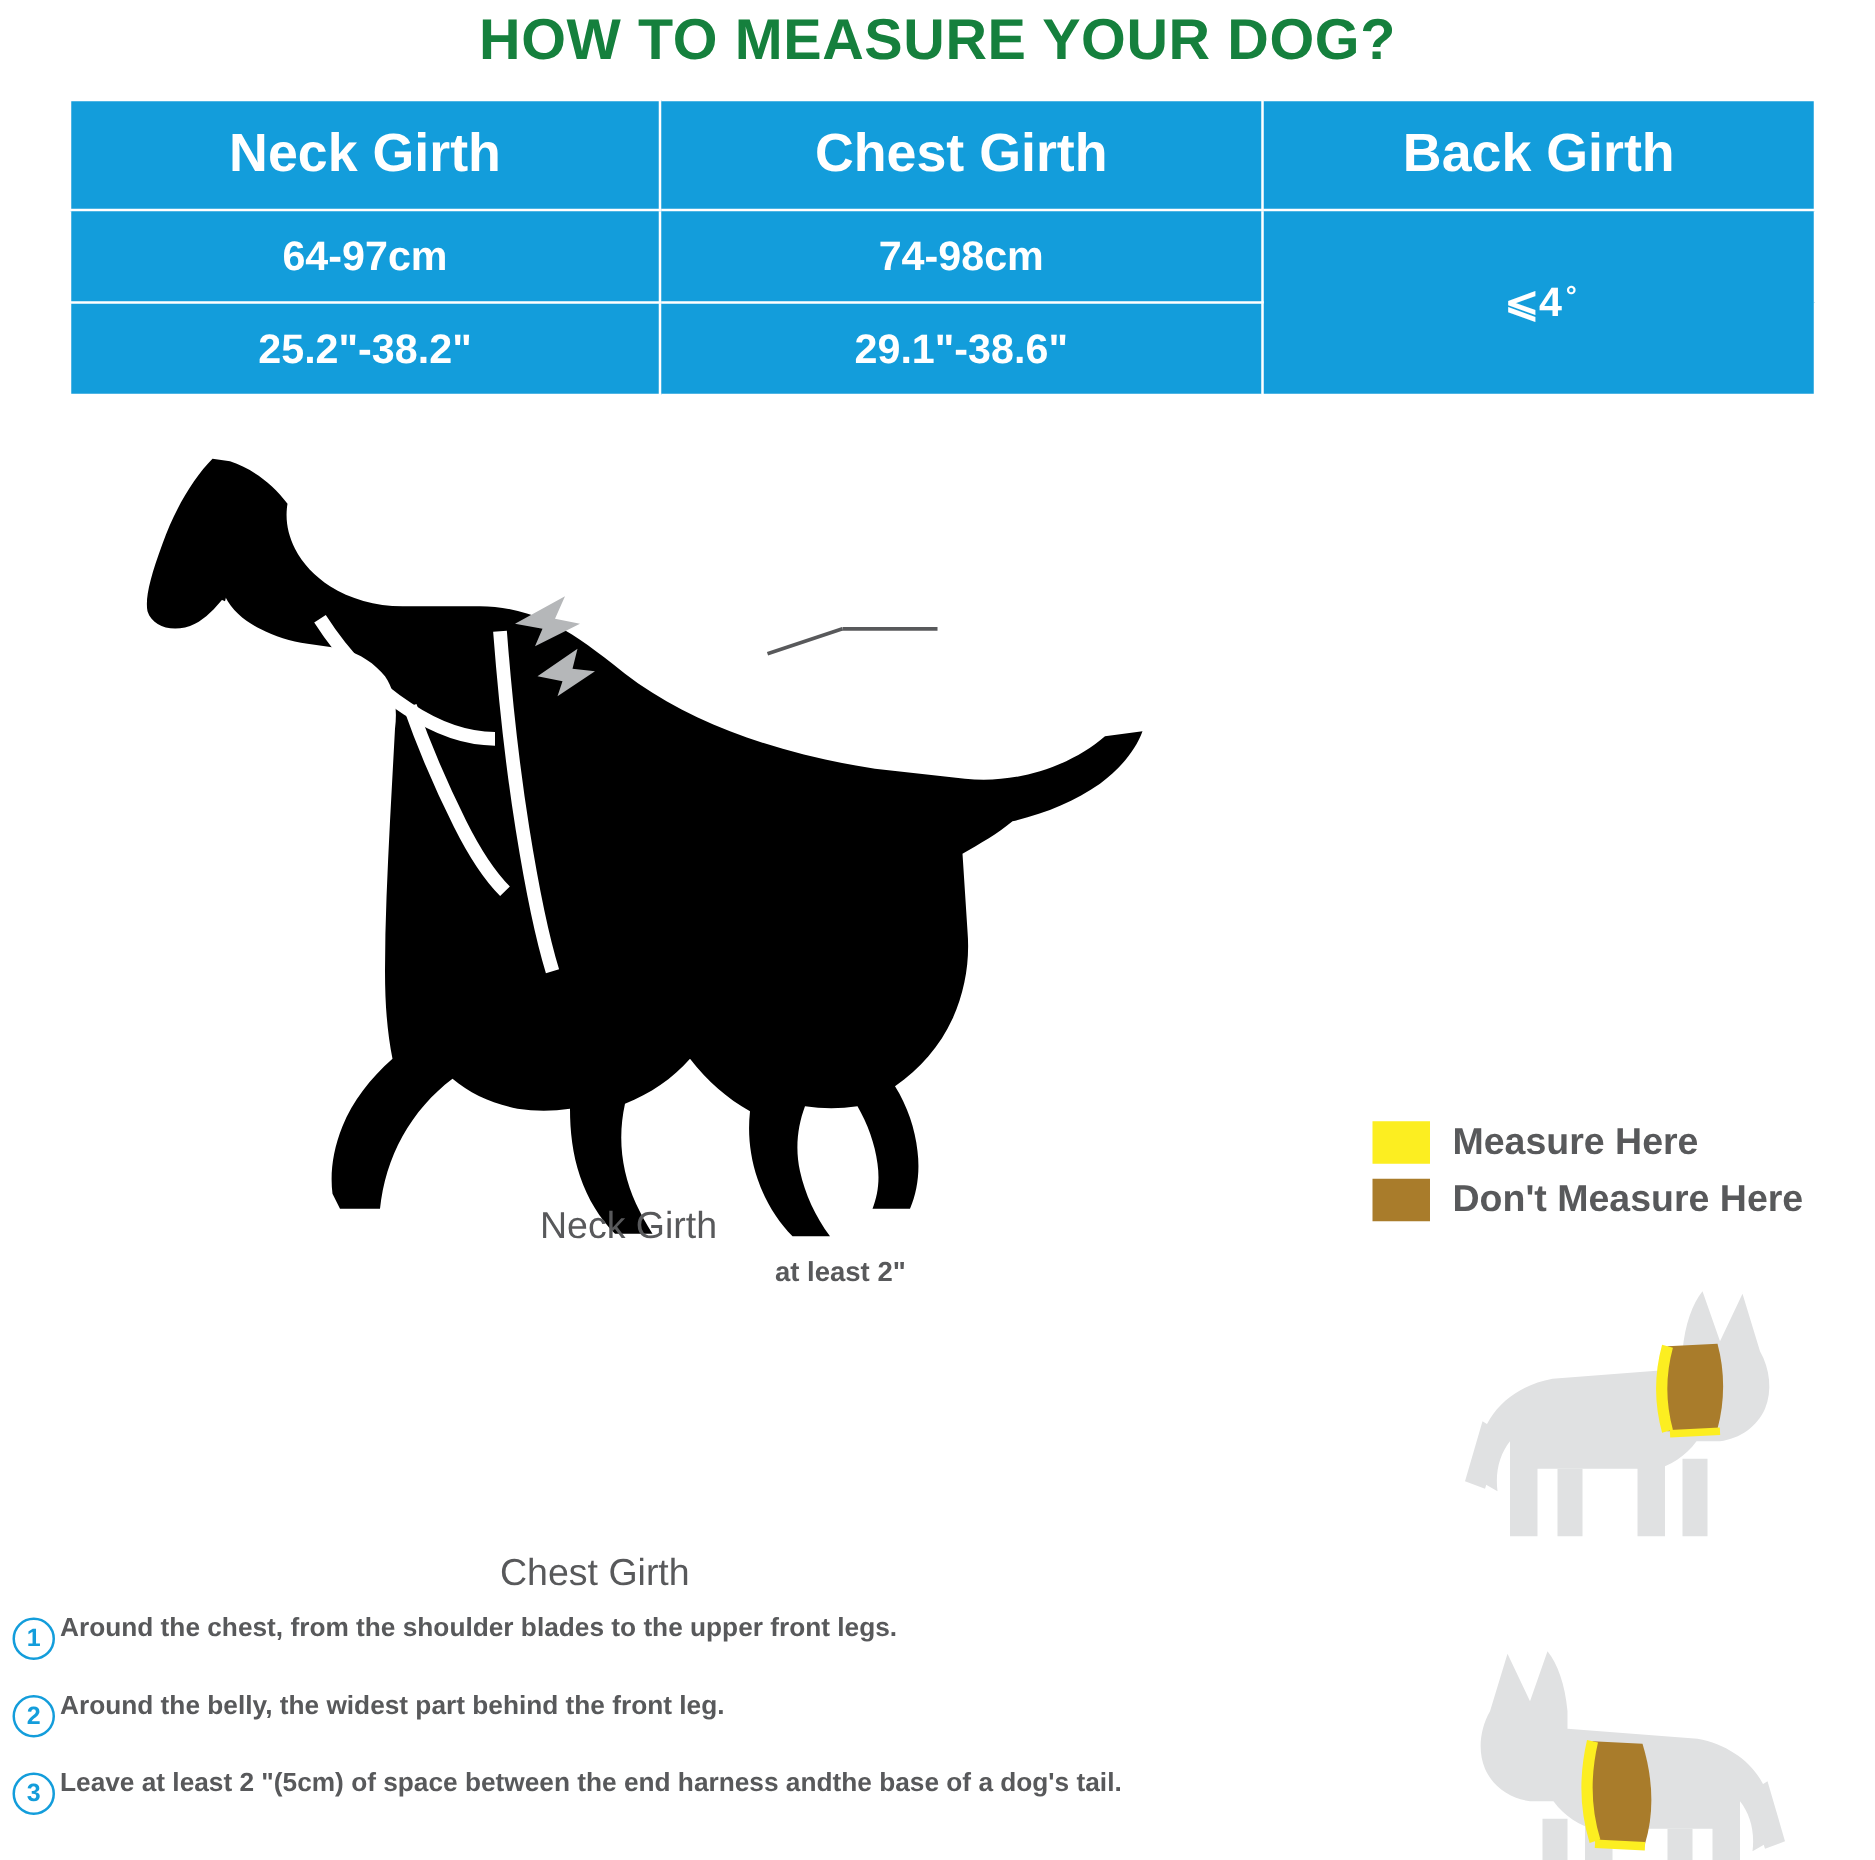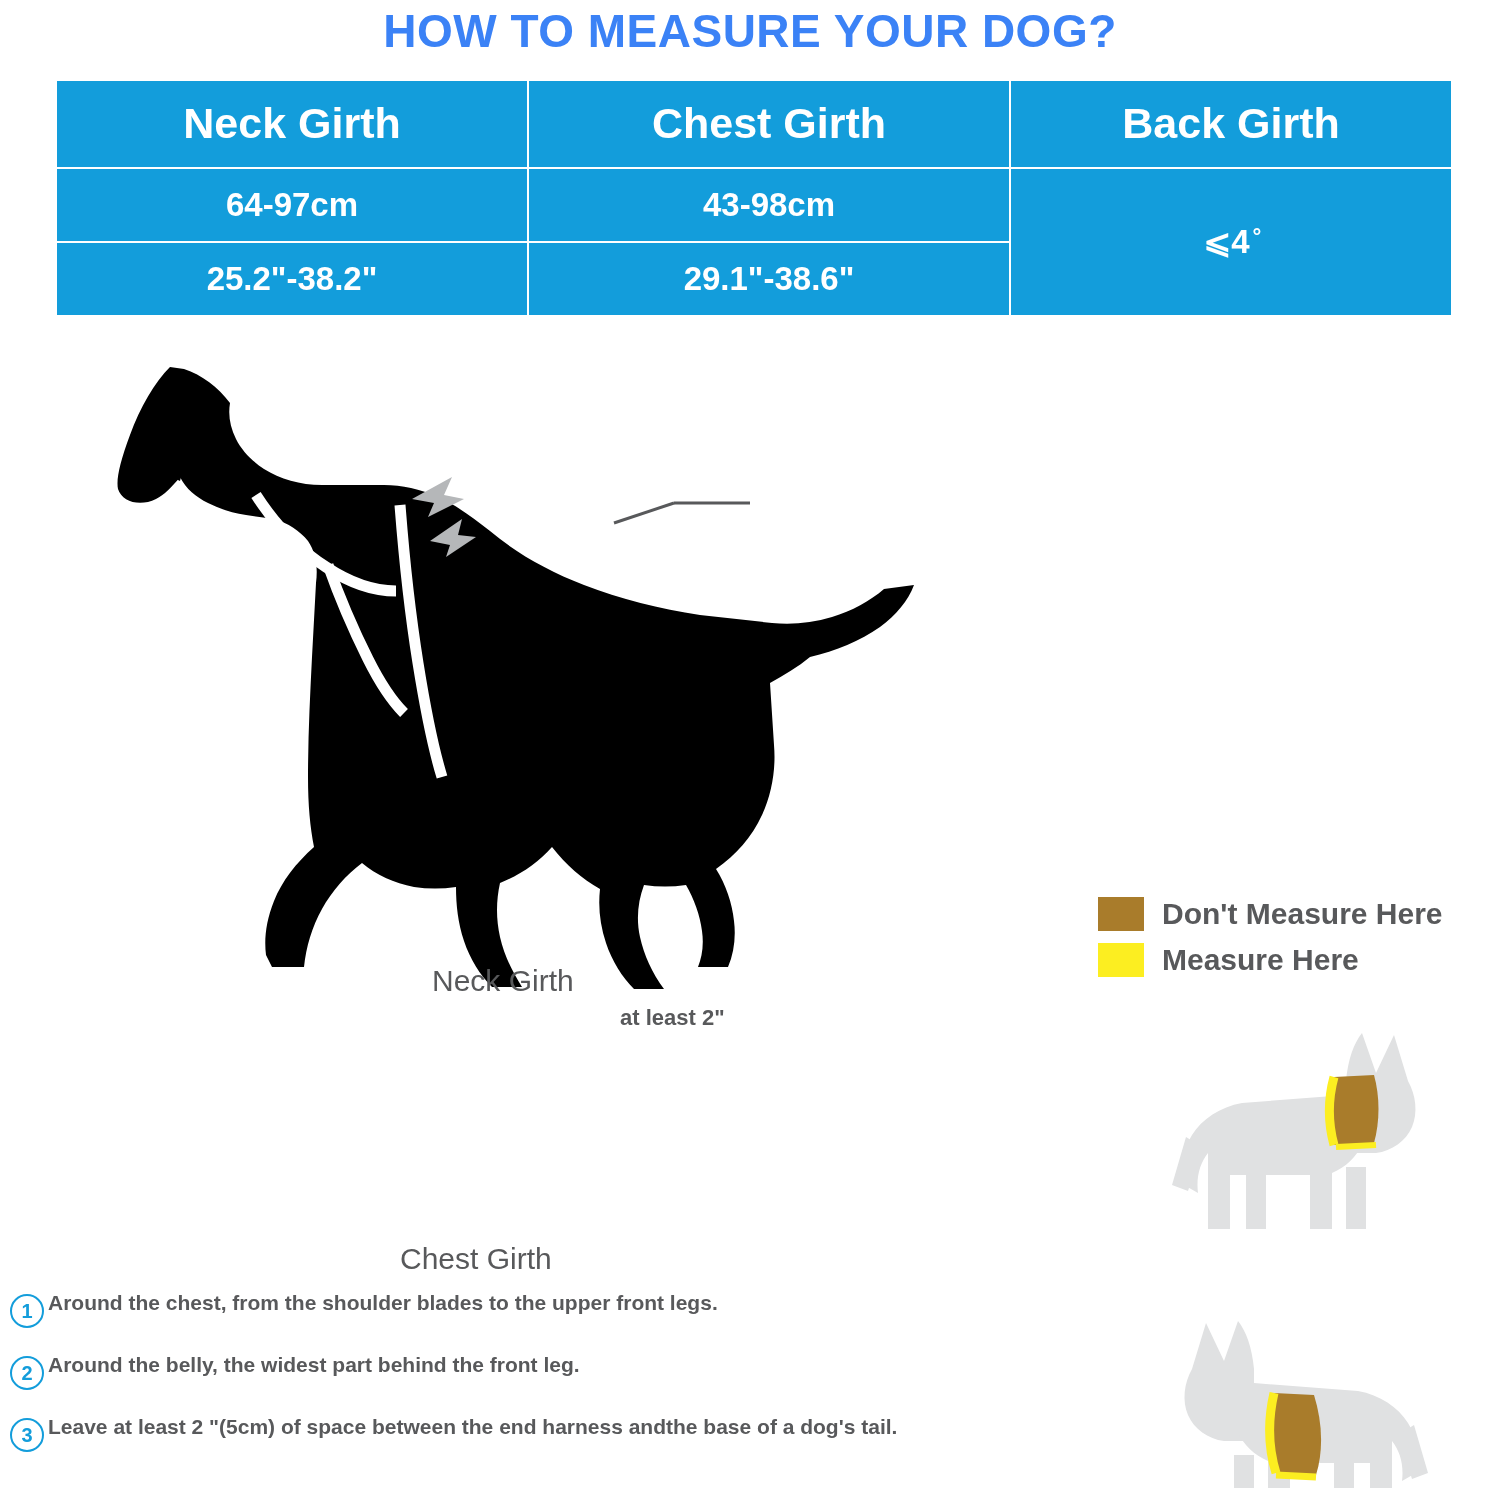--- a/index.html
+++ b/index.html
@@ -14,21 +14,21 @@
     color: #58595b;
     position: relative;
     overflow: hidden;
   }
 
   
   .title {
     text-align: center;
     font-size: 46px;
     font-weight: bold;
-    color: #3b82f6;
+    color: #15803d;
     letter-spacing: 0.5px;
     padding-top: 6px;
     line-height: 1.1;
   }
 
   
   .table-wrap {
     margin: 22px 55px 0 55px;
   }
   table.size-table {
@@ -184,21 +184,21 @@
 <div class="table-wrap">
   <table class="size-table">
     <tbody>
         <tr>
       <th class="col1">Neck Girth</th>
       <th class="col2">Chest Girth</th>
       <th class="col3">Back Girth</th>
     </tr>
     <tr>
       <td class="col1">64-97cm</td>
-      <td class="col2">43-98cm</td>
+      <td class="col2">74-98cm</td>
       <td class="col3 back-cell" rowspan="2">
         <span>⩽4</span><span class="deg">°</span>
       </td>
     </tr>
     <tr>
       <td class="col1">25.2"-38.2"</td>
       <td class="col2">29.1"-38.6"</td>
     </tr>
   </tbody>
     </table>
@@ -282,26 +282,26 @@
     <line x1="554" y1="196" x2="614" y2="176" stroke="#58595b" stroke-width="3"></line>
     <line x1="614" y1="176" x2="690" y2="176" stroke="#58595b" stroke-width="3"></line>
   </svg>
 
   <div class="label-neck">Neck Girth</div>
   <div class="label-chest">Chest Girth</div>
   <div class="label-atleast">at least 2"</div>
 
   <div class="legend">
     <div class="legend-row">
+      <div class="swatch yellow"></div>
+      <div class="legend-text">Measure Here</div>
+    </div>
+    <div class="legend-row">
       <div class="swatch brown"></div>
       <div class="legend-text">Don't Measure Here</div>
-    </div>
-    <div class="legend-row">
-      <div class="swatch yellow"></div>
-      <div class="legend-text">Measure Here</div>
     </div>
   </div>
 
   <svg class="dog-small-1" width="300" height="260" viewBox="0 0 300 260">
     <g fill="#e0e1e2">
 
       <path d="M 212,16 L 226,56 L 244,18 L 258,64 C 266,78 268,96 262,110 C 256,124 242,134 226,136 L 196,136 L 196,64 C 198,42 204,26 212,16 Z"></path>
 
       <path d="M 196,78 L 92,86 C 70,90 52,102 42,118 C 32,134 30,152 34,168 L 48,176 C 46,160 50,146 58,136 L 58,212 L 80,212 L 80,158 L 160,158 L 160,212 L 182,212 L 182,156 C 196,150 206,140 212,128 L 212,86 Z"></path>
 

